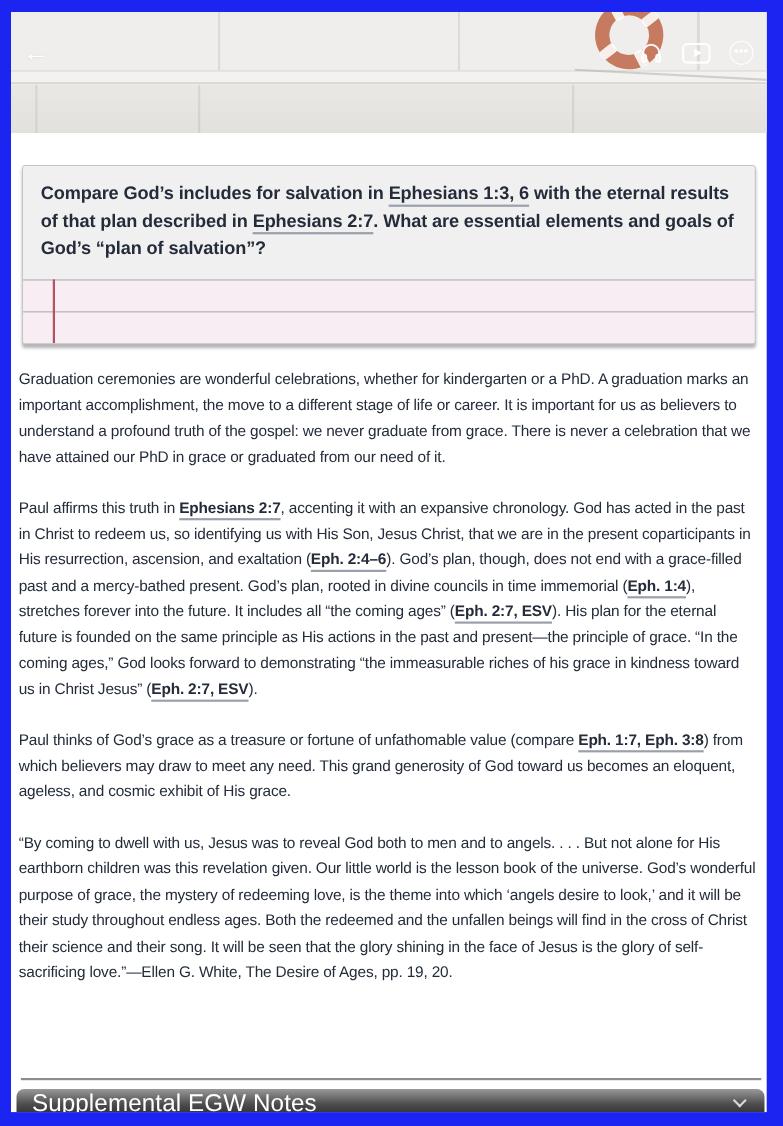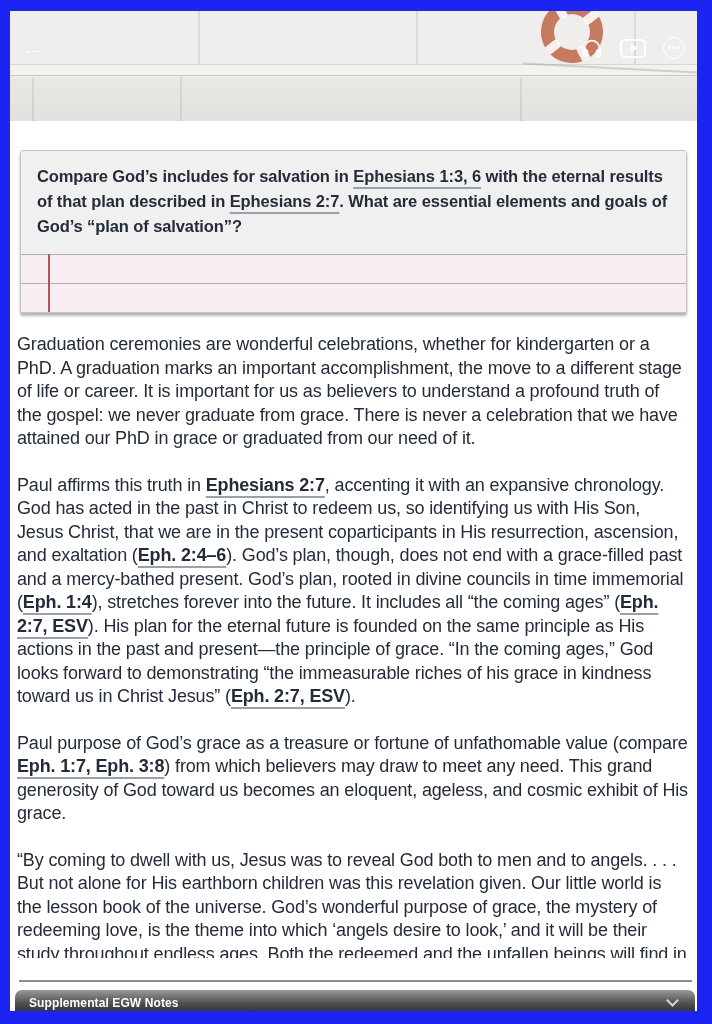--- a/index.html
+++ b/index.html
@@ -53,30 +53,30 @@
     box-shadow:0 3px 3px rgba(0,0,0,.3);overflow:hidden;background:var(--note-pink);}
   .question{background:var(--card-bg);padding:13px 17px 15px 16px;font-size:16.5px;font-weight:700;
     line-height:25px;color:var(--text);letter-spacing:-.1px;}
   .answer-area{position:relative;}
   .answer-area::before{content:"";position:absolute;left:27px;top:0;bottom:0;width:2px;
     background:var(--margin-red);z-index:2;}
   .answer-row{height:29px;background:var(--note-pink);border-top:1px solid var(--rule-gray);cursor:text;}
 
   
   .article{margin:20px 0 0 0;padding:0 9px 0 7px;height:625px;overflow:hidden;color:var(--text);}
-  .article p{font-size:18px;line-height:23.5px;letter-spacing:-.15px;margin-bottom:23px;}
+  .article p{font-size:14px;line-height:23.5px;letter-spacing:-.15px;margin-bottom:23px;}
   .ref{font-weight:700;text-decoration:underline;text-decoration-color:var(--underline);
     text-decoration-thickness:1.5px;text-underline-offset:4.5px;cursor:pointer;}
 
   
   .divider{position:absolute;left:9px;right:5px;top:969px;height:2px;background:var(--divider);}
   .footer-bar{position:absolute;left:5px;right:2px;bottom:-13px;height:34px;border-radius:7px 7px 0 0;
     background:linear-gradient(180deg,#999 0%,#4e4e4e 40%,#101010 100%);
     display:flex;align-items:flex-start;padding:3px 16px 0 14px;cursor:pointer;border:none;width:auto;}
-  .footer-bar .label{color:#fff;font-size:12px;line-height:20px;letter-spacing:.1px;font-weight:bold;}
+  .footer-bar .label{color:#fff;font-size:22px;line-height:20px;letter-spacing:.1px;}
   .footer-bar .chevron{position:absolute;right:18px;top:6px;width:9px;height:9px;
     border-right:2px solid #d8d8d8;border-bottom:2px solid #d8d8d8;transform:rotate(45deg);}
 </style>
 </head>
 <body>
 
 <div class="screen">
   <div class="content">
 
     <div class="hero">
@@ -122,21 +122,21 @@
       <p class="question"><span>Compare God’s includes for salvation in </span><span class="ref">Ephesians 1:3, 6</span><span> with the eternal results of that plan described in </span><span class="ref">Ephesians 2:7</span><span>. What are essential elements and goals of God’s “plan of salvation”?</span></p>
       <div class="answer-area">
           <div class="answer-row"></div>
           <div class="answer-row"></div>
         </div>
     </section>
 
     <article class="article">
         <p><span>Graduation ceremonies are wonderful celebrations, whether for kindergarten or a PhD. A graduation marks an important accomplishment, the move to a different stage of life or career. It is important for us as believers to understand a profound truth of the gospel: we never graduate from grace. There is never a celebration that we have attained our PhD in grace or graduated from our need of it.</span></p>
         <p><span>Paul affirms this truth in </span><span class="ref">Ephesians 2:7</span><span>, accenting it with an expansive chronology. God has acted in the past in Christ to redeem us, so identifying us with His Son, Jesus Christ, that we are in the present coparticipants in His resurrection, ascension, and exaltation (</span><span class="ref">Eph. 2:4–6</span><span>). God’s plan, though, does not end with a grace-filled past and a mercy-bathed present. God’s plan, rooted in divine councils in time immemorial (</span><span class="ref">Eph. 1:4</span><span>), stretches forever into the future. It includes all “the coming ages” (</span><span class="ref">Eph. 2:7, ESV</span><span>). His plan for the eternal future is founded on the same principle as His actions in the past and present—the principle of grace. “In the coming ages,” God looks forward to demonstrating “the immeasurable riches of his grace in kindness toward us in Christ Jesus” (</span><span class="ref">Eph. 2:7, ESV</span><span>).</span></p>
-        <p><span>Paul purpose of God’s grace as a treasure or fortune of unfathomable value (compare </span><span class="ref">Eph. 1:7, Eph. 3:8</span><span>) from which believers may draw to meet any need. This grand generosity of God toward us becomes an eloquent, ageless, and cosmic exhibit of His grace.</span></p>
+        <p><span>Paul thinks of God’s grace as a treasure or fortune of unfathomable value (compare </span><span class="ref">Eph. 1:7, Eph. 3:8</span><span>) from which believers may draw to meet any need. This grand generosity of God toward us becomes an eloquent, ageless, and cosmic exhibit of His grace.</span></p>
         <p><span>“By coming to dwell with us, Jesus was to reveal God both to men and to angels. . . . But not alone for His earthborn children was this revelation given. Our little world is the lesson book of the universe. God’s wonderful purpose of grace, the mystery of redeeming love, is the theme into which ‘angels desire to look,’ and it will be their study throughout endless ages. Both the redeemed and the unfallen beings will find in the cross of Christ their science and their song. It will be seen that the glory shining in the face of Jesus is the glory of self-sacrificing love.”—Ellen G. White, The Desire of Ages, pp. 19, 20.</span></p>
       </article>
 
     <div class="divider"></div>
 
     <button class="footer-bar">
       <span class="label">Supplemental EGW Notes</span>
       <span class="chevron"></span>
     </button>
 

